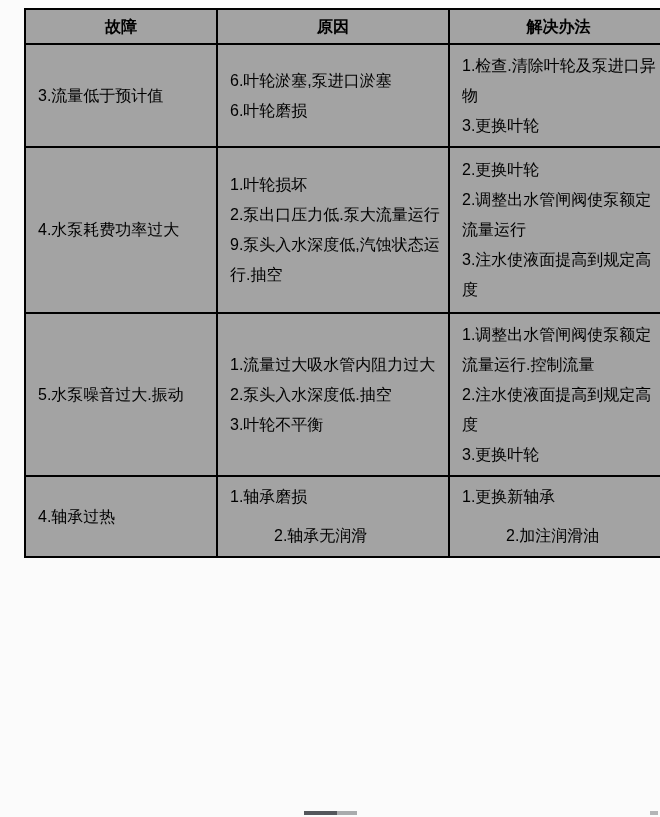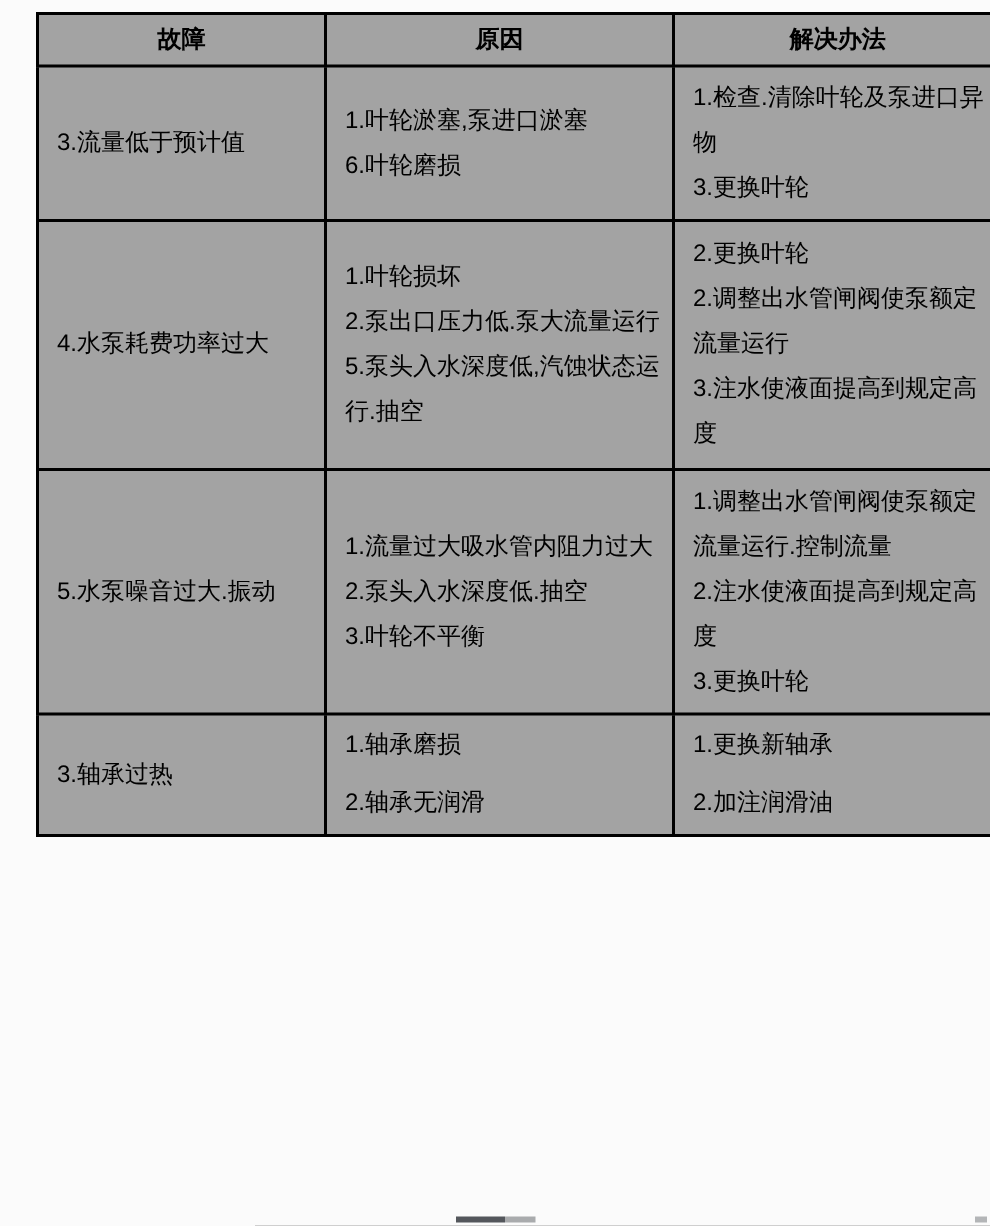--- a/index.html
+++ b/index.html
@@ -39,21 +39,21 @@
   tr.hr { height: 35px; }
   tr.r1 { height: 147px; }
   tr.r2 { height: 107px; }
   tr.r3 { height: 103px; }
   tr.r4 { height: 166px; }
   tr.r5 { height: 163px; }
   tr.r6 { height: 81px; }
 
   .line { white-space: normal; word-break: break-all; }
   .gap2 .line + .line { margin-top: 29px; }   
-  .gap1 .line + .line { margin-top: 9px; }    
+  .gap1 .line + .line { margin-top: 9px; margin-left: 44px; }    
 
   
   .bottom-handle {
     position: absolute; left: 304px; top: 811px;
     width: 53px; height: 4px;
     background: linear-gradient(to right, #54575c 0 62%, #a9abad 62% 100%);
   }
   .corner-handle {
     position: absolute; left: 650px; top: 811px;
     width: 8px; height: 4px;
@@ -80,37 +80,37 @@
     </thead>
     <tbody>
 
 
 
       <tr class="r3">
         <td>
           <div class="line">3.流量低于预计值</div>
         </td>
         <td>
-          <div class="line">1.叶轮淤塞,泵进口淤塞</div>
+          <div class="line">6.叶轮淤塞,泵进口淤塞</div>
           <div class="line">6.叶轮磨损</div>
         </td>
         <td>
           <div class="line">1.检查.清除叶轮及泵进口异物</div>
           <div class="line">3.更换叶轮</div>
         </td>
       </tr>
 
       <tr class="r4">
         <td>
           <div class="line">4.水泵耗费功率过大</div>
         </td>
         <td>
           <div class="line">1.叶轮损坏</div>
           <div class="line">2.泵出口压力低.泵大流量运行</div>
-          <div class="line">5.泵头入水深度低,汽蚀状态运行.抽空</div>
+          <div class="line">9.泵头入水深度低,汽蚀状态运行.抽空</div>
         </td>
         <td>
           <div class="line">2.更换叶轮</div>
           <div class="line">2.调整出水管闸阀使泵额定流量运行</div>
           <div class="line">3.注水使液面提高到规定高度</div>
         </td>
       </tr>
 
       <tr class="r5">
         <td>
@@ -123,21 +123,21 @@
         </td>
         <td>
           <div class="line">1.调整出水管闸阀使泵额定流量运行.控制流量</div>
           <div class="line">2.注水使液面提高到规定高度</div>
           <div class="line">3.更换叶轮</div>
         </td>
       </tr>
 
       <tr class="r6">
         <td>
-          <div class="line">3.轴承过热</div>
+          <div class="line">4.轴承过热</div>
         </td>
         <td class="gap1">
           <div class="line">1.轴承磨损</div>
           <div class="line">2.轴承无润滑</div>
         </td>
         <td class="gap1">
           <div class="line">1.更换新轴承</div>
           <div class="line">2.加注润滑油</div>
         </td>
       </tr>

